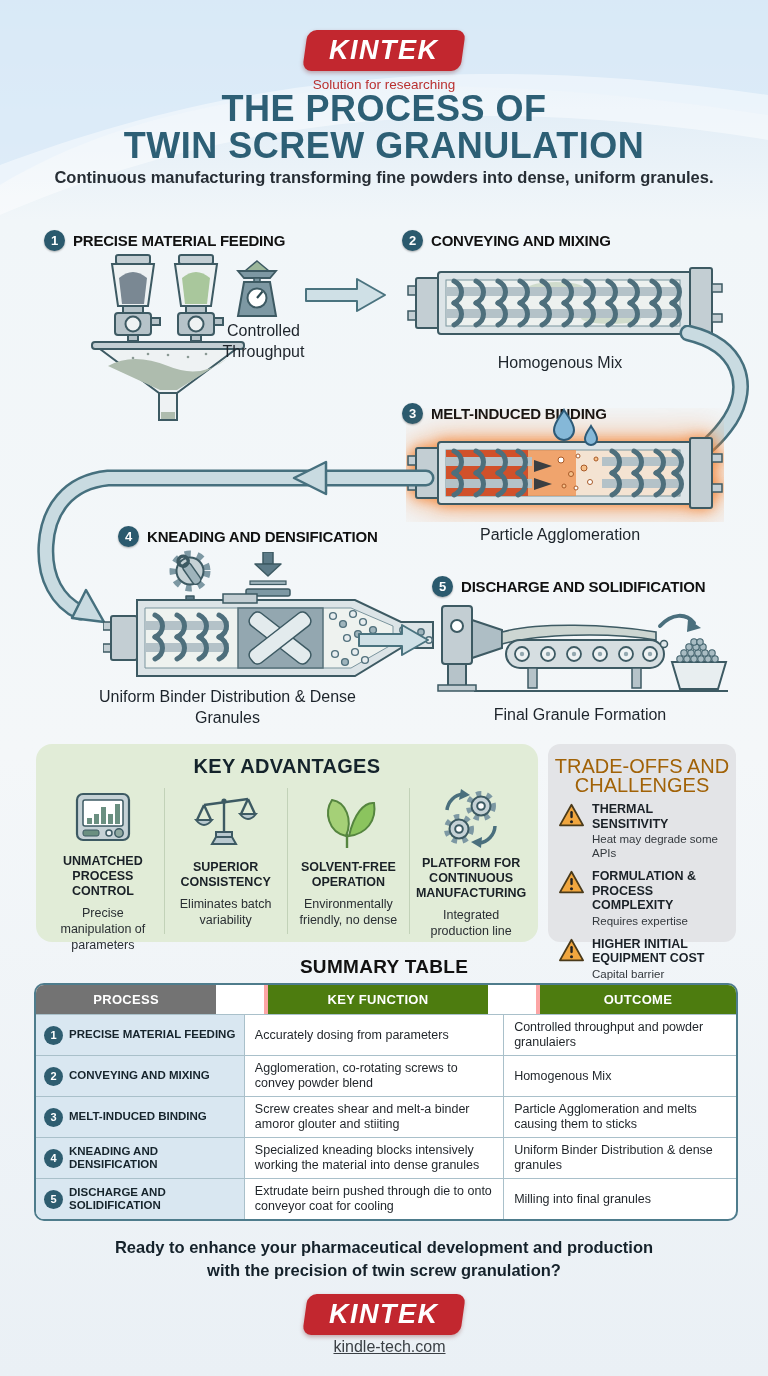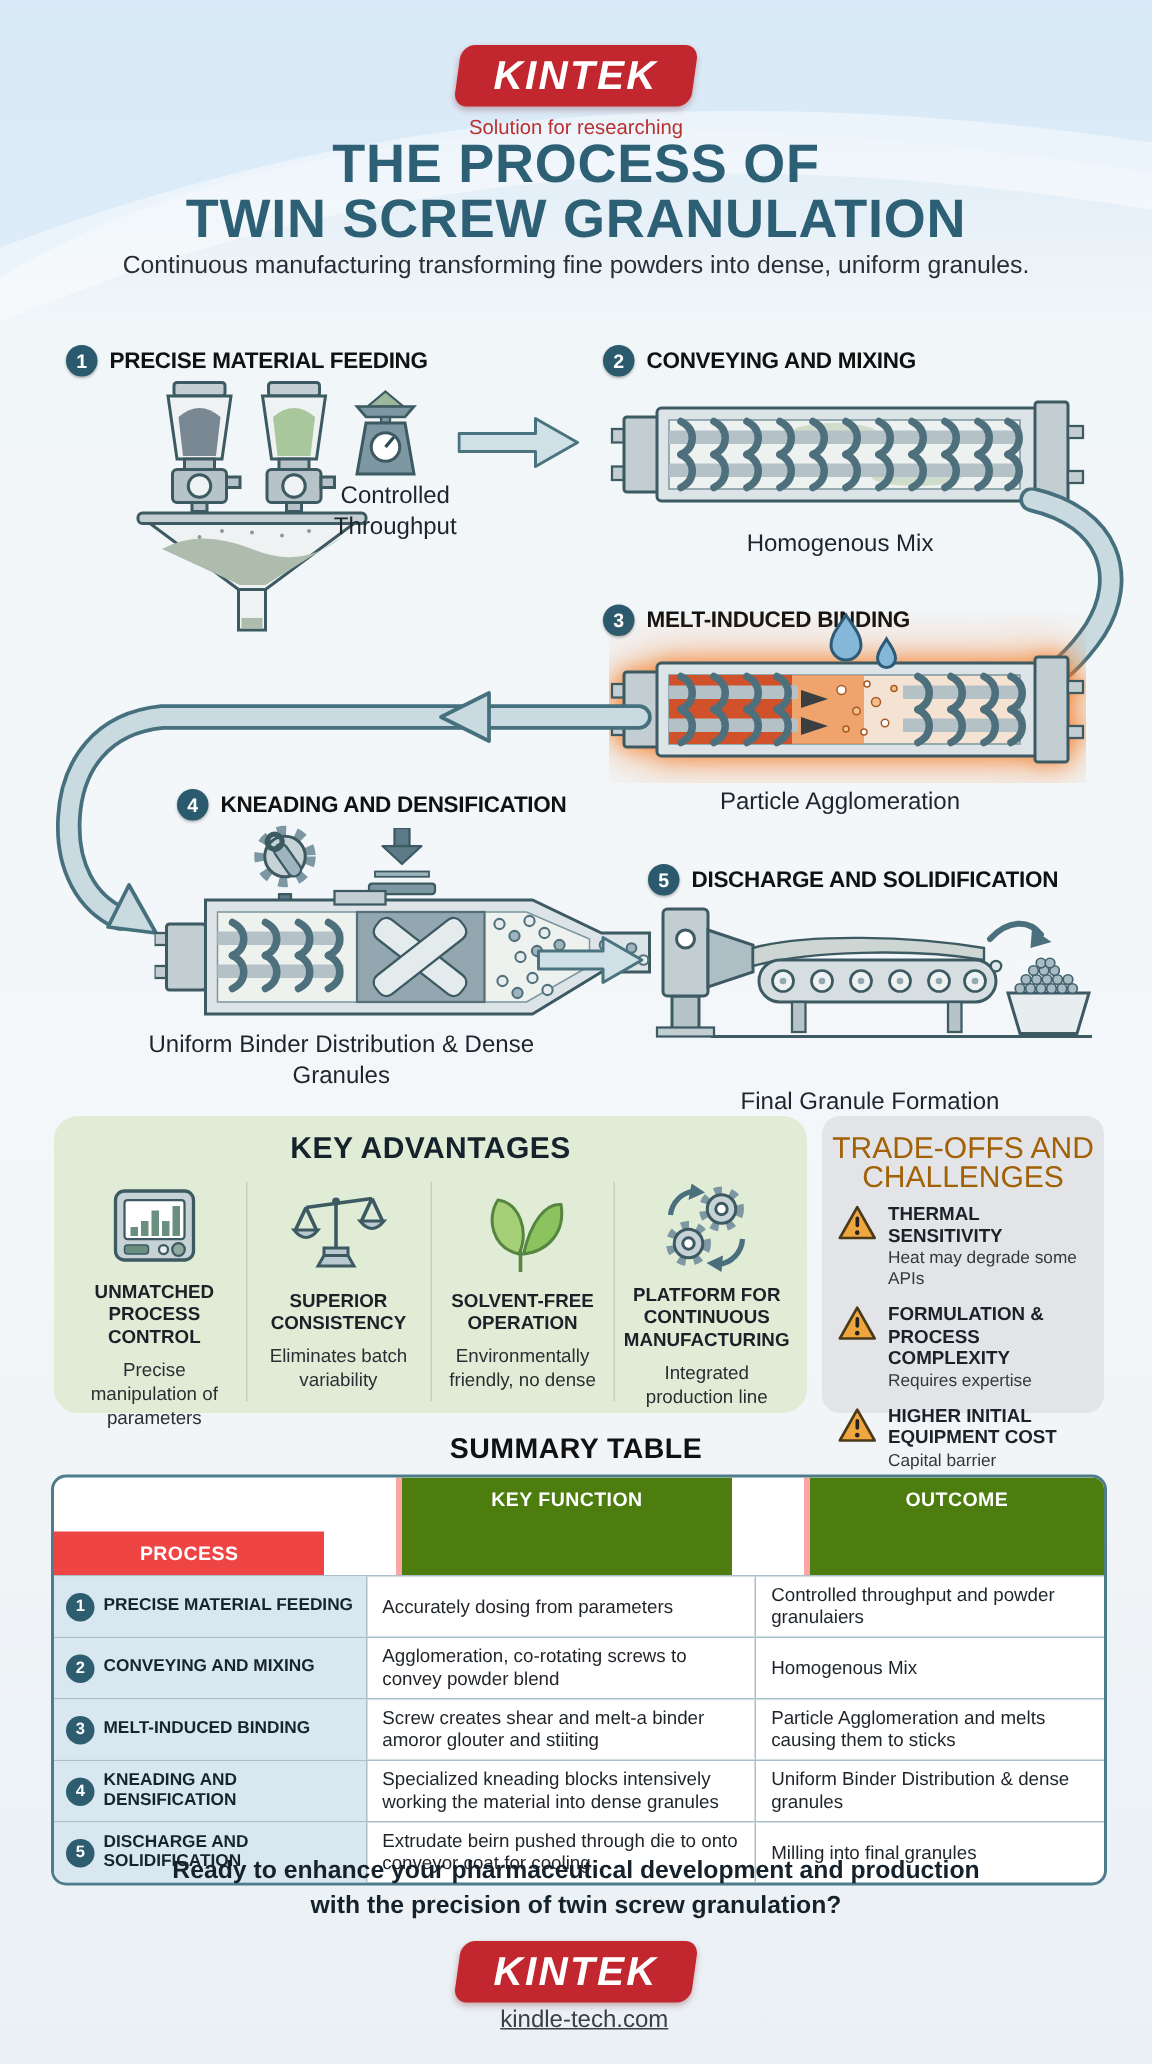--- a/index.html
+++ b/index.html
@@ -9,21 +9,21 @@
   .abs{position:absolute;}
   .ctr{text-align:center;}
   
   .logo-wrap{left:0;right:0;display:flex;justify-content:center;}
   .logo-box{background:#c2272f;border-radius:9px;transform:skewX(-8deg);
             padding:5px 24px;box-shadow:0 2px 4px rgba(120,30,30,.35);}
   .logo-text{display:block;transform:skewX(8deg);color:#fff;font-style:italic;
              font-weight:900;font-size:27px;letter-spacing:1.5px;}
   .tagline{left:0;right:0;color:#b93030;font-size:13.5px;font-weight:500;}
   .title{left:0;right:0;color:#2d5f75;font-weight:800;font-size:36px;letter-spacing:.5px;}
-  .subtitle{left:0;right:0;color:#272e35;font-size:16.5px;}
+  .subtitle{left:0;right:0;color:#272e35;font-size:16.5px;font-weight:bold;}
   
   .step-head{display:flex;align-items:center;gap:8px;}
   .num-circle{width:21px;height:21px;border-radius:50%;background:#2b5a6e;color:#fff;
               font-size:13px;font-weight:700;line-height:21px;text-align:center;flex:0 0 21px;
               box-shadow:0 1px 2px rgba(0,0,0,.3);}
   .step-title{font-size:15px;font-weight:800;color:#111;letter-spacing:-.2px;white-space:nowrap;}
   .caption{font-size:16px;color:#1d242b;line-height:21px;}
   .glow{filter:drop-shadow(0 0 7px rgba(244,126,42,.9)) drop-shadow(0 0 18px rgba(244,126,42,.55));}
   
   .adv-panel{left:36px;top:744px;width:502px;height:198px;background:#e1ecd7;border-radius:16px;}
@@ -42,21 +42,21 @@
   .tro-ic{flex:0 0 27px;padding-top:1px;}
   .tro-t{font-size:12.5px;font-weight:800;color:#1a2127;line-height:14.5px;}
   .tro-d{font-size:11.5px;color:#33383d;line-height:14px;margin-top:1px;}
   
   .sum-title{left:0;right:0;top:956px;font-size:19px;font-weight:800;color:#111;letter-spacing:.3px;}
   .table{left:34px;top:983px;width:700px;border:2px solid #4e7c8c;border-radius:10px;
          overflow:hidden;background:#fff;}
   .trow{display:flex;}
   .trow + .trow{border-top:1px solid #a9c0ca;}
   .c1{width:30.1%;}.c2{width:37%;border-left:1px solid #a9c0ca;}.c3{width:32.9%;border-left:1px solid #a9c0ca;}
-  .thead .c1{background:#ef4444;margin-top:36px;}.thead .c2,.thead .c3{background:#4d7c0f;border-left:4px solid #fca5a5;margin-left:48px;}
+  .thead .c1{background:#737373;}.thead .c2,.thead .c3{background:#4d7c0f;border-left:4px solid #fca5a5;margin-left:48px;}
   .hcell{color:#fff;font-size:13px;font-weight:800;text-align:center;padding:7px 4px;letter-spacing:.3px;}
   .pcell{background:#d9e7f1;display:flex;align-items:center;gap:6px;padding:5px 6px 5px 8px;}
   .pnum{width:19px;height:19px;border-radius:50%;background:#2e5d70;color:#fff;font-size:11px;
         font-weight:700;line-height:19px;text-align:center;flex:0 0 19px;}
   .pname{font-size:11.5px;font-weight:800;color:#16242c;line-height:13.5px;}
   .fcell{display:flex;align-items:center;padding:5px 10px;font-size:12.5px;color:#1f2429;line-height:15px;}
   
   .cta{left:0;right:0;font-size:16.5px;font-weight:700;color:#15222b;line-height:23px;}
   .website{left:11px;right:0;font-size:16px;color:#3a3f44;text-decoration:underline;}
 </style>
@@ -363,21 +363,21 @@
         <circle cx="270" cy="53" r="3.2"></circle>
       <circle cx="277" cy="53" r="3.2"></circle>
         <circle cx="284" cy="53" r="3.2"></circle>
       <circle cx="261" cy="47" r="3.2"></circle>
         <circle cx="268" cy="47" r="3.2"></circle>
         <circle cx="275" cy="47" r="3.2"></circle>
       <circle cx="266" cy="42" r="3.2"></circle>
         <circle cx="272" cy="42" r="3.2"></circle>
     </g>
   </svg>
-  <div class="abs caption ctr" style="left:450px;top:724px;width:260px">Final Granule Formation</div>
+  <div class="abs caption ctr" style="left:450px;top:704px;width:260px">Final Granule Formation</div>
 
   <div class="abs adv-panel">
     <div class="abs adv-title ctr">KEY ADVANTAGES</div>
     <div class="adv-row">
       <div class="adv-item">
         <div class="ic">
           <svg width="64" height="60" viewBox="0 0 64 60">
             <rect x="6" y="6" width="52" height="46" rx="6" fill="#c6d2d6" stroke="#3d5a63" stroke-width="2.2"></rect>
             <rect x="12" y="12" width="40" height="26" rx="2" fill="#fff" stroke="#3d5a63" stroke-width="1.5"></rect>
             <g fill="#6a8f80">

